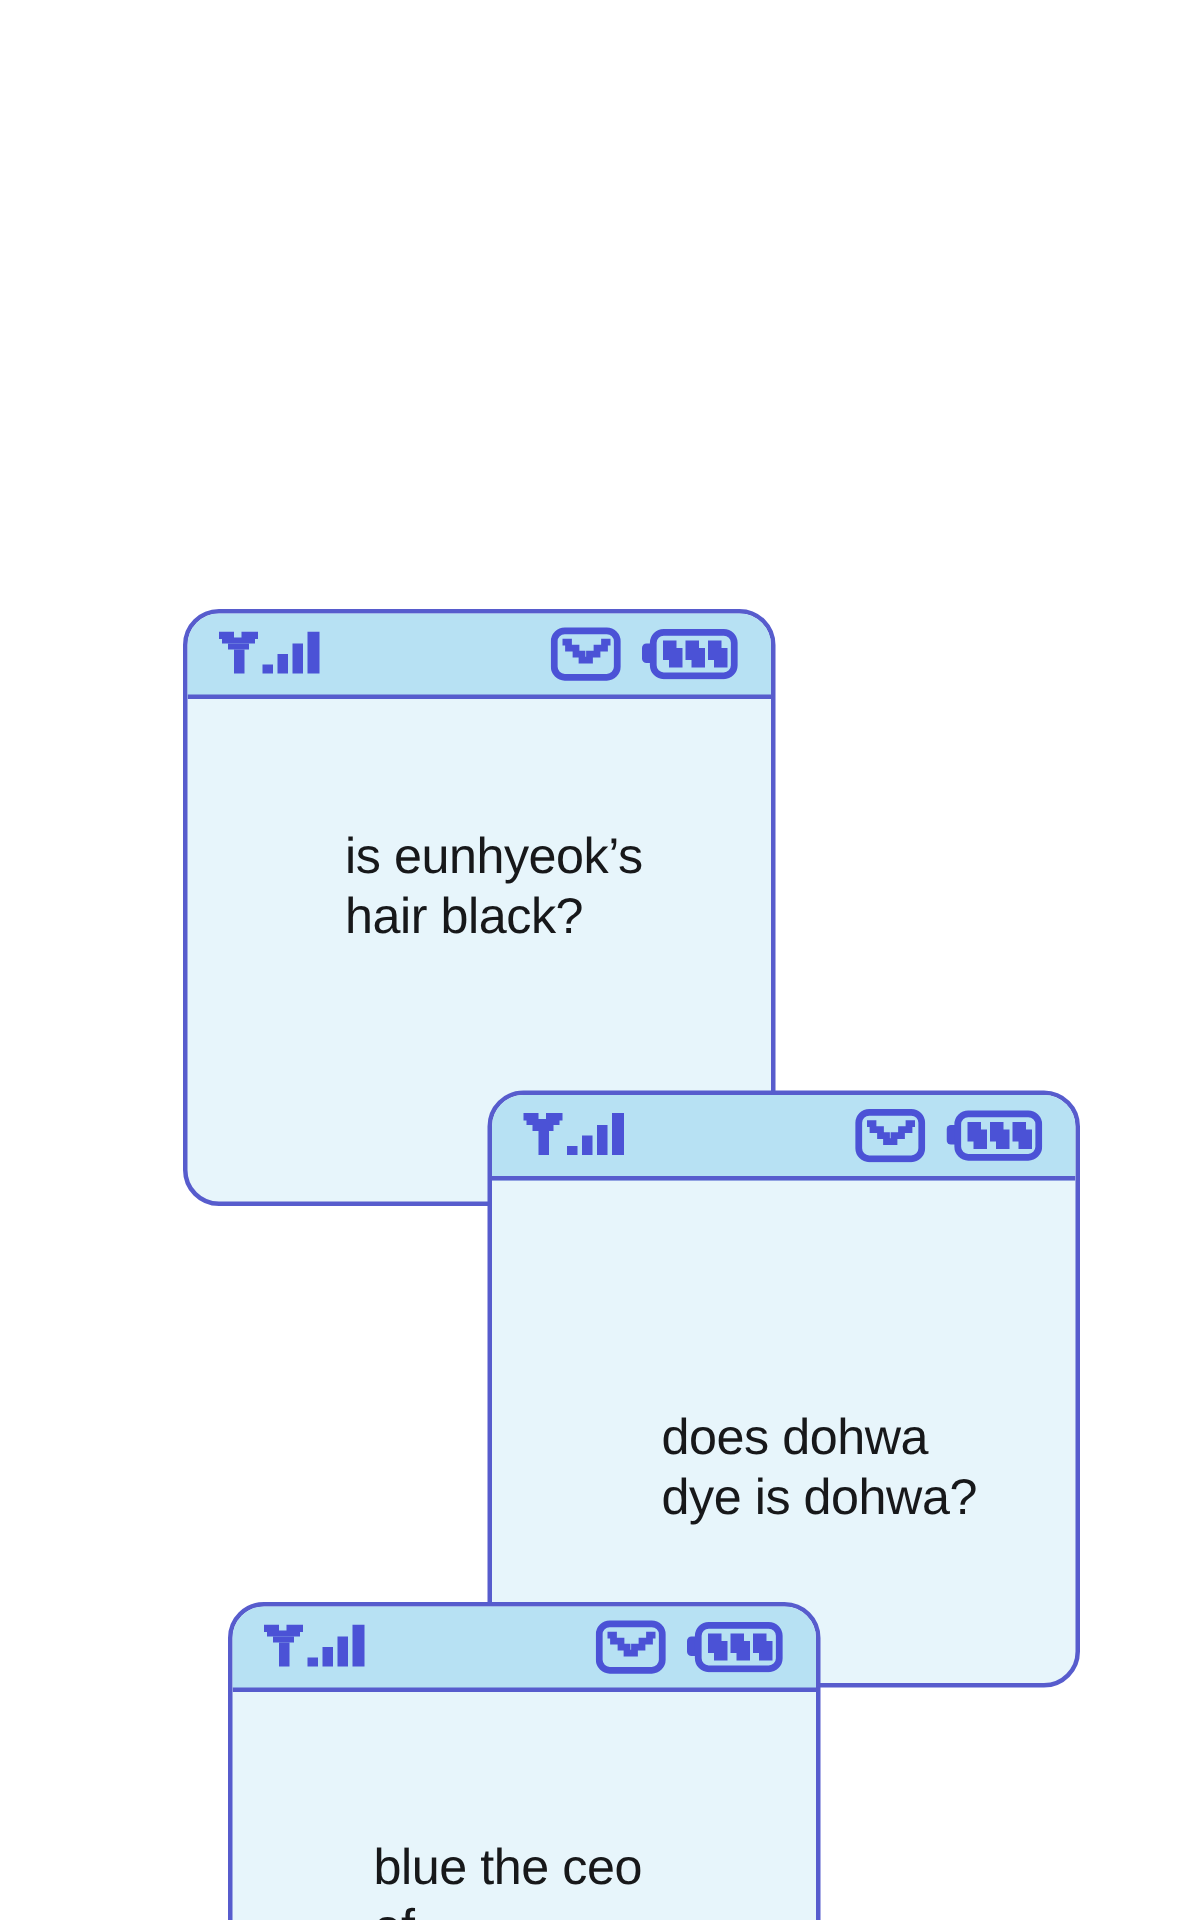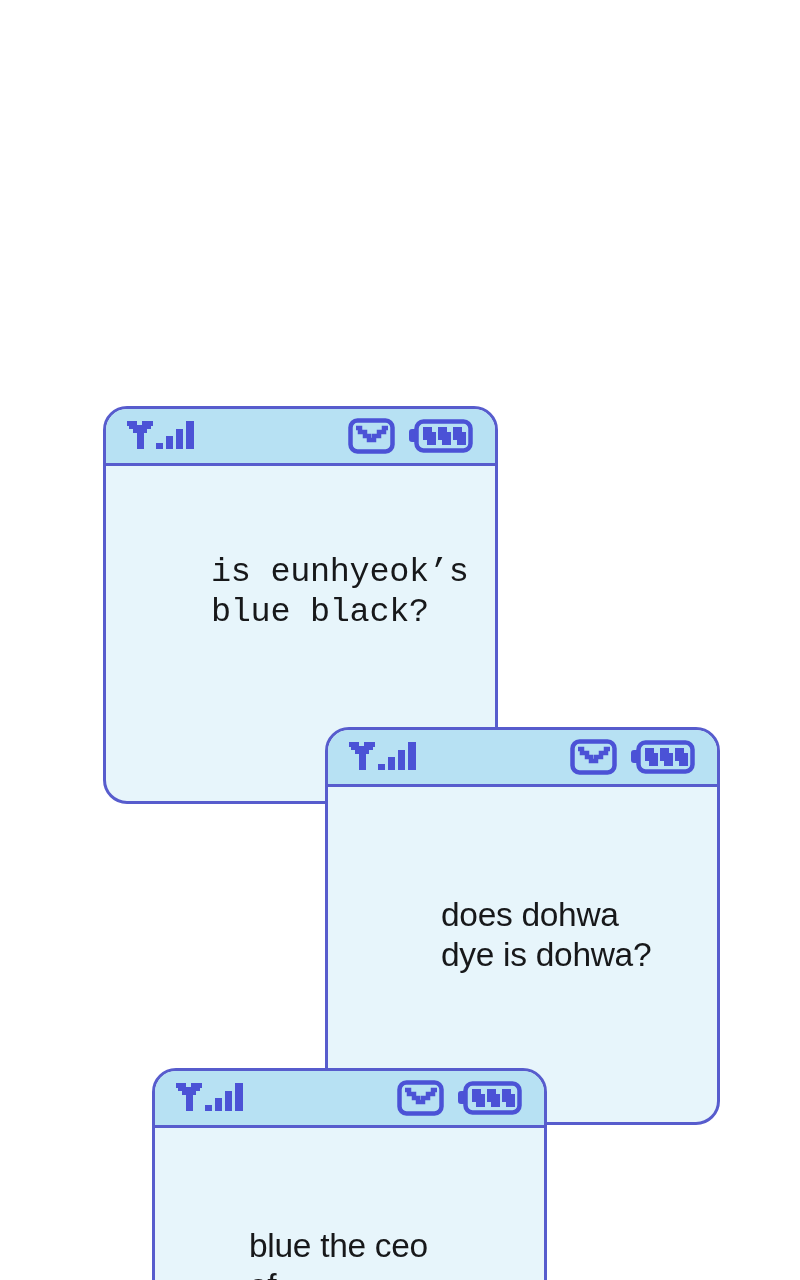--- a/index.html
+++ b/index.html
@@ -20,21 +20,21 @@
     font-family:"Liberation Sans","DejaVu Sans",sans-serif;
   }
   .phone-window{
     position:absolute;
     width:395px;height:398px;
     border:3.5px solid var(--outline);
     border-radius:24px;
     background:var(--screen-bg);
     overflow:hidden;
   }
-  .phone-window.w1{left:103px;top:406px;z-index:1;font-family:Liberation Mono, monospace;}
+  .phone-window.w1{left:122px;top:406px;z-index:1;}
   .phone-window.w2{left:325px;top:727px;z-index:2;}
   .phone-window.w3{left:152px;top:1068px;z-index:3;height:400px;}
   .phone-header{
     height:57px;
     background:var(--header-bg);
     border-bottom:3.5px solid var(--outline);
     display:flex;
     align-items:center;
     padding:0 22px 0 20px;
     color:var(--icon);
@@ -46,21 +46,21 @@
     gap:14px;
   }
   .phone-body{
     color:var(--text);
     font-size:33.5px;
     line-height:40px;
     letter-spacing:-0.3px;
     font-weight:500;
   }
   .w1 .phone-body{padding:86px 0 0 105px;}
-  .w2 .phone-body{padding:108px 0 0 113px;}
+  .w2 .phone-body{padding:108px 0 0 113px;margin-top:44px;}
   .w3 .phone-body{padding:98px 0 0 94px;}
   .icon svg{display:block;}
 </style>
 </head>
 <body>
 
 <div class="phone-window w1">
   <div class="phone-header">
     <span class="icon">
       <svg width="70" height="30" viewBox="0 0 68 30" fill="currentColor">
@@ -88,21 +88,21 @@
           <rect x="7.5" y="2.5" width="54" height="29" rx="7" fill="none" stroke="currentColor" stroke-width="4.5"></rect>
           <path d="M14 8 h9 v5 h4 v13 h-9 v-5 h-4 z" fill="currentColor"></path>
           <path d="M29 8 h9 v5 h4 v13 h-9 v-5 h-4 z" fill="currentColor"></path>
           <path d="M44 8 h9 v5 h4 v13 h-9 v-5 h-4 z" fill="currentColor"></path>
         </svg>
       </span>
     </span>
   </div>
   <div class="phone-body">
     <div>is eunhyeok’s</div>
-    <div>blue black?</div>
+    <div>hair black?</div>
   </div>
 </div>
 
 <div class="phone-window w2">
   <div class="phone-header">
     <span class="icon">
       <svg width="70" height="30" viewBox="0 0 68 30" fill="currentColor">
         <rect x="0" y="0" width="10" height="5"></rect>
           <rect x="15" y="0" width="11" height="5"></rect>
         <rect x="2" y="4" width="22" height="4"></rect>

